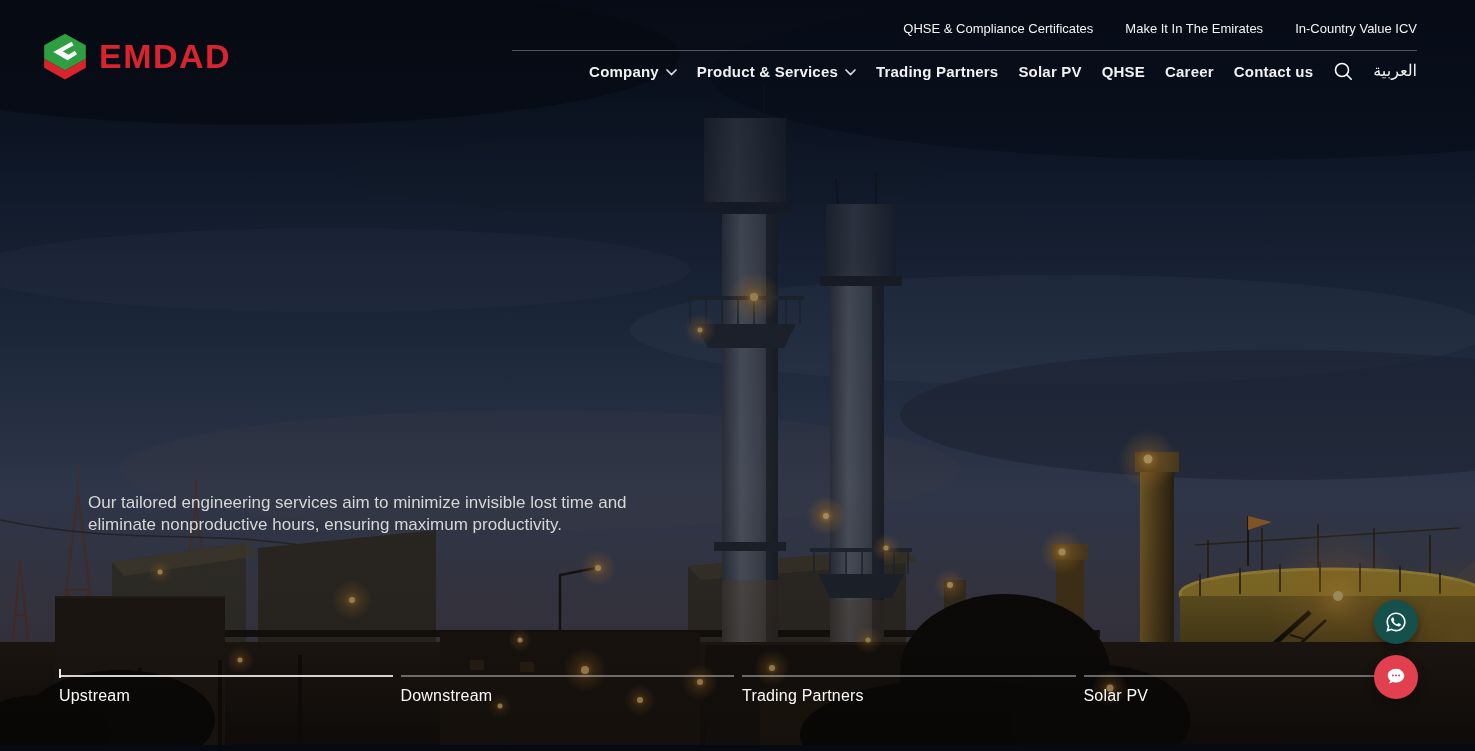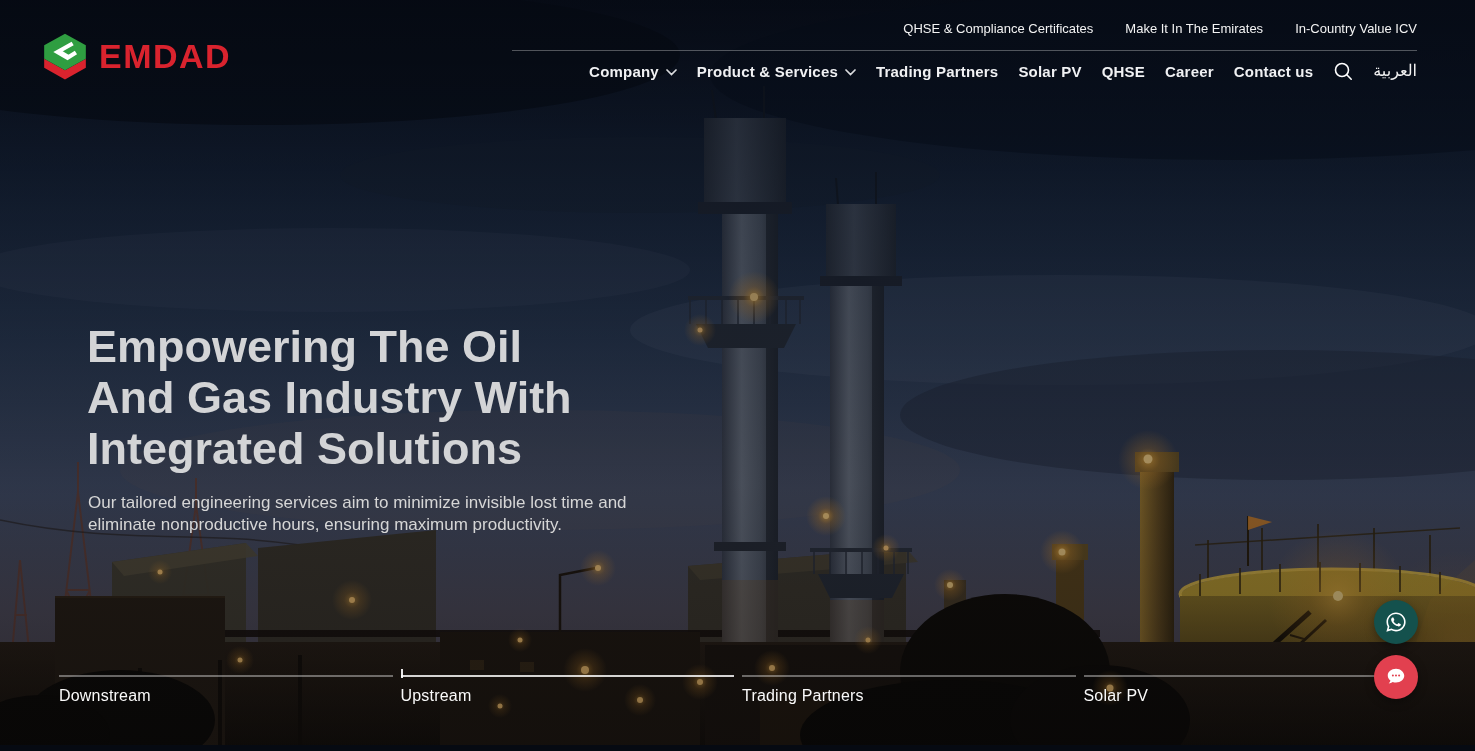--- a/index.html
+++ b/index.html
@@ -273,39 +273,34 @@
     </a>
     <a class="search-btn">
       <svg width="20" height="20" viewBox="0 0 20 20">
         <circle cx="9" cy="9" r="6.5" fill="none" stroke="#ffffff" stroke-width="1.6"></circle>
         <line x1="13.8" y1="13.8" x2="18.2" y2="18.2" stroke="#ffffff" stroke-width="1.6" stroke-linecap="round"></line>
       </svg>
     </a>
     <a class="lang-link">العربية</a>
   </nav>
 
-  <h1 class="hero-title">
-    <span>Empowering The Oil</span>
-    <span>And Gas Industry With</span>
-    <span>Integrated Solutions</span>
-  </h1>
   <p class="hero-desc">
     <span>Our tailored engineering services aim to minimize invisible lost time and</span>
     <span>eliminate nonproductive hours, ensuring maximum productivity.</span>
   </p>
 
 
   <div class="tabs">
+    <div class="tab active">
+      <div class="tab-line"></div>
+      <div class="tab-label">Upstream</div>
+    </div>
     <div class="tab">
       <div class="tab-line"></div>
       <div class="tab-label">Downstream</div>
-    </div>
-    <div class="tab active">
-      <div class="tab-line"></div>
-      <div class="tab-label">Upstream</div>
     </div>
     <div class="tab">
       <div class="tab-line"></div>
       <div class="tab-label">Trading Partners</div>
     </div>
     <div class="tab">
       <div class="tab-line"></div>
       <div class="tab-label">Solar PV</div>
     </div>
   </div>

